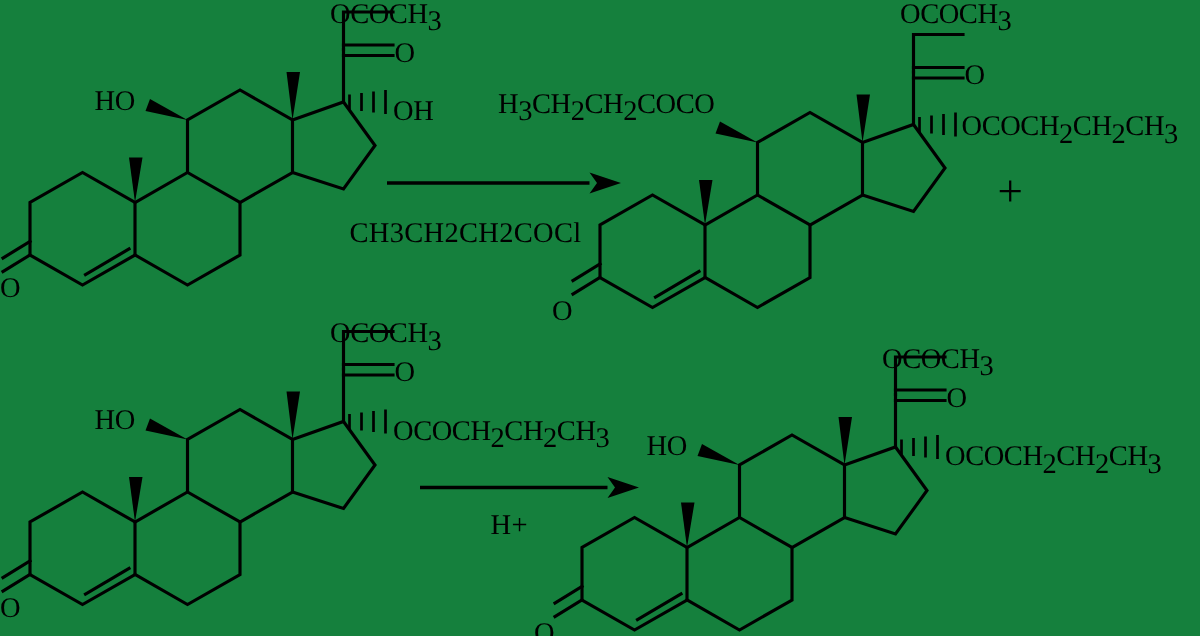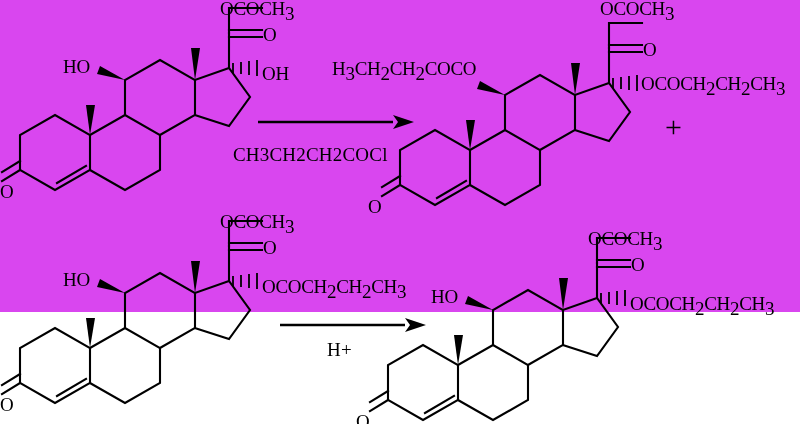--- a/index.html
+++ b/index.html
@@ -9,22 +9,22 @@
   }
   body {
     width: 800px;
     height: 424px;
     overflow: hidden;
     font-family: "Liberation Serif", serif;
   }
   #scheme {
     position: relative;
     width: 800px;
-    height: 312px;
-    background: #d946ef;
+    height: 424px;
+    background: #15803d;
   }
   svg.canvas {
     position: absolute;
     left: 0;
     top: 0;
     width: 800px;
     height: 424px;
   }
   .bond {
     stroke: #000000;

